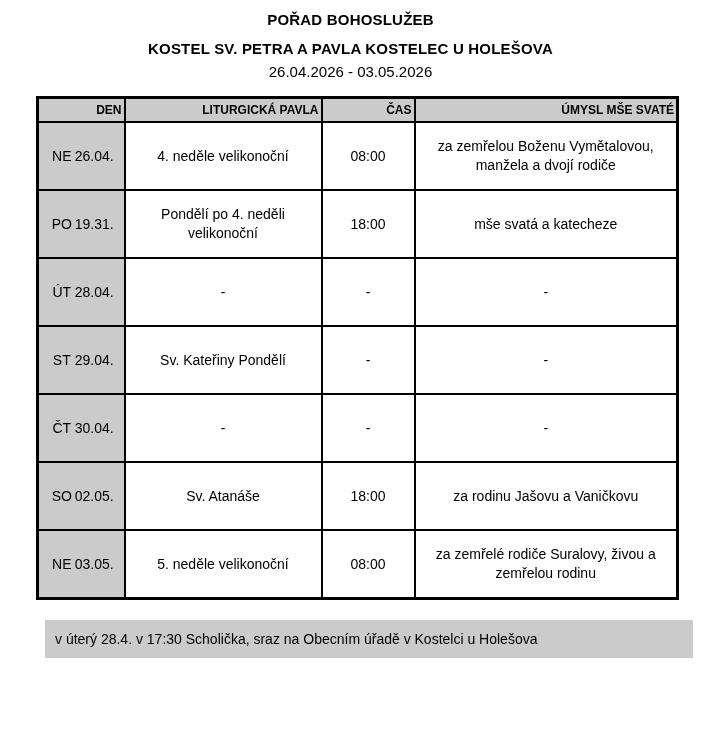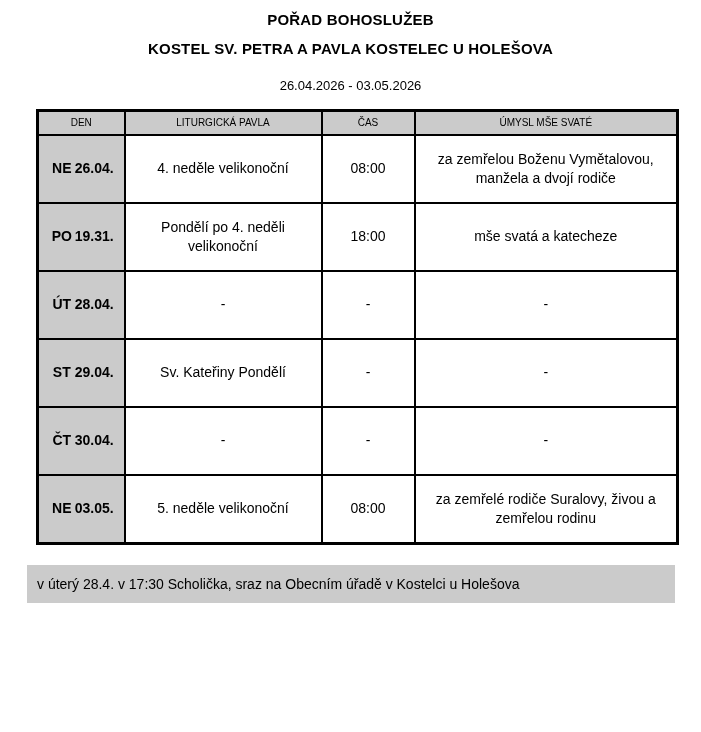--- a/index.html
+++ b/index.html
@@ -23,74 +23,74 @@
     padding-top:11px;
     line-height:1.25;
   }
   .title,.subtitle{
     font-size:15px;
     font-weight:bold;
     letter-spacing:0.2px;
   }
   .subtitle{margin-top:10px;}
   .dates{
-    font-size:13px;
-    margin-top:19px;
+    font-size:15px;
+    margin-top:4px;
   }
 
   
   table.schedule{
     border-collapse:collapse;
     table-layout:fixed;
     width:640px;
     margin:15px 0 0 36px;
     border:3px solid var(--border-black);
   }
   table.schedule th,
   table.schedule td{
     border:2px solid var(--border-black);
     overflow:hidden;
   }
   table.schedule th{
     background:var(--cell-gray);
-    font-size:10px;
-    font-weight:normal;
+    font-size:12px;
+    font-weight:bold;
     height:20px;
     padding:1px 2px;
-    text-align:center;
+    text-align:right;
   }
   table.schedule tbody td{
     font-size:14px;
     text-align:center;
     vertical-align:middle;
     height:62px;
     padding:2px 4px;
     line-height:1.35;
   }
   td.den{
     background:var(--cell-gray);
     text-align:left;
-    font-weight:bold;
+    font-weight:normal;
     padding-left:6px;
     white-space:nowrap;
   }
   td.den .day{
     display:inline-block;
     width:26px;
   }
   .c-den{width:87px;}
   .c-oslava{width:197px;}
   .c-cas{width:93px;}
   .c-umysl{width:263px;}
 
   
   .footer-note{
     box-sizing:border-box;
     width:648px;
-    margin:20px 0 0 27px;
+    margin:20px 0 0 45px;
     background:var(--cell-gray);
     font-size:14px;
     padding:10px 10px;
     line-height:1.3;
   }
 </style>
 </head>
 <body>
 
 <div class="page">
@@ -152,20 +152,28 @@
       <tr>
         <td class="den">
           <span class="day">ČT</span><span class="date">30.04.</span>
         </td>
         <td>-</td>
         <td>-</td>
         <td>-</td>
       </tr>
       <tr>
         <td class="den">
+          <span class="day">SO</span><span class="date">02.05.</span>
+        </td>
+        <td>Sv. Atanáše</td>
+        <td>18:00</td>
+        <td>za rodinu Jašovu a Vaničkovu</td>
+      </tr>
+      <tr>
+        <td class="den">
           <span class="day">NE</span><span class="date">03.05.</span>
         </td>
         <td>5. neděle velikonoční</td>
         <td>08:00</td>
         <td>za zemřelé rodiče Suralovy, živou a zemřelou rodinu</td>
       </tr>
     </tbody>
   </table>
 
   <div class="footer-note">v úterý 28.4. v 17:30 Scholička, sraz na Obecním úřadě v Kostelci u Holešova</div>

